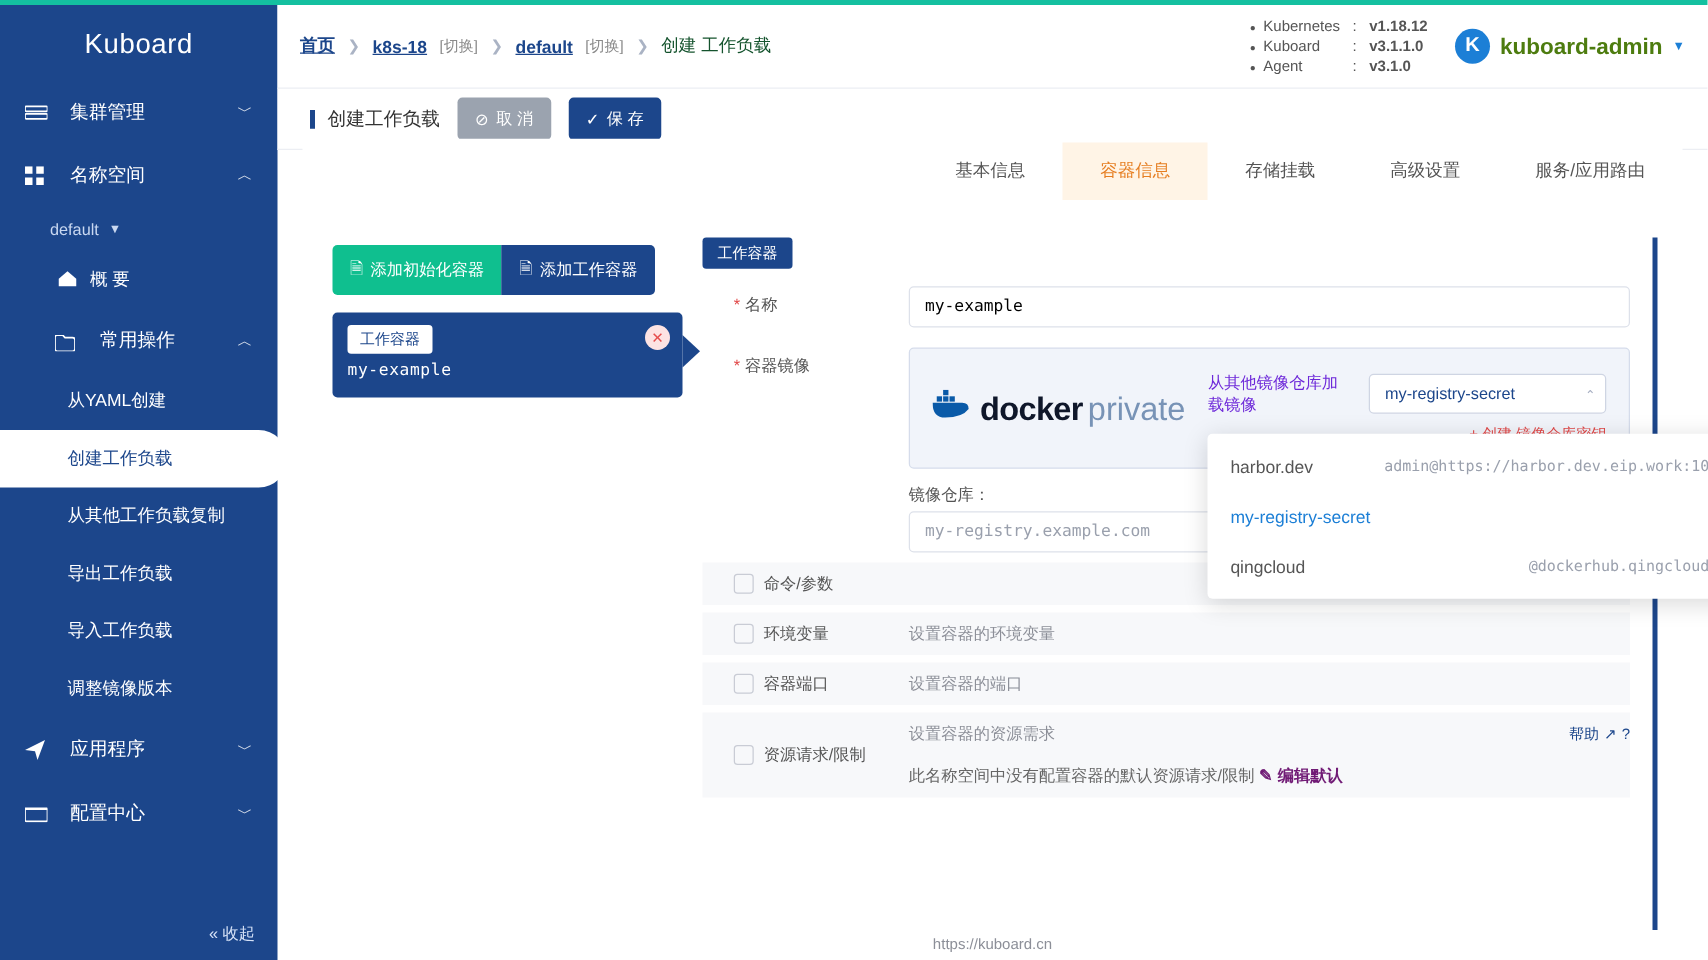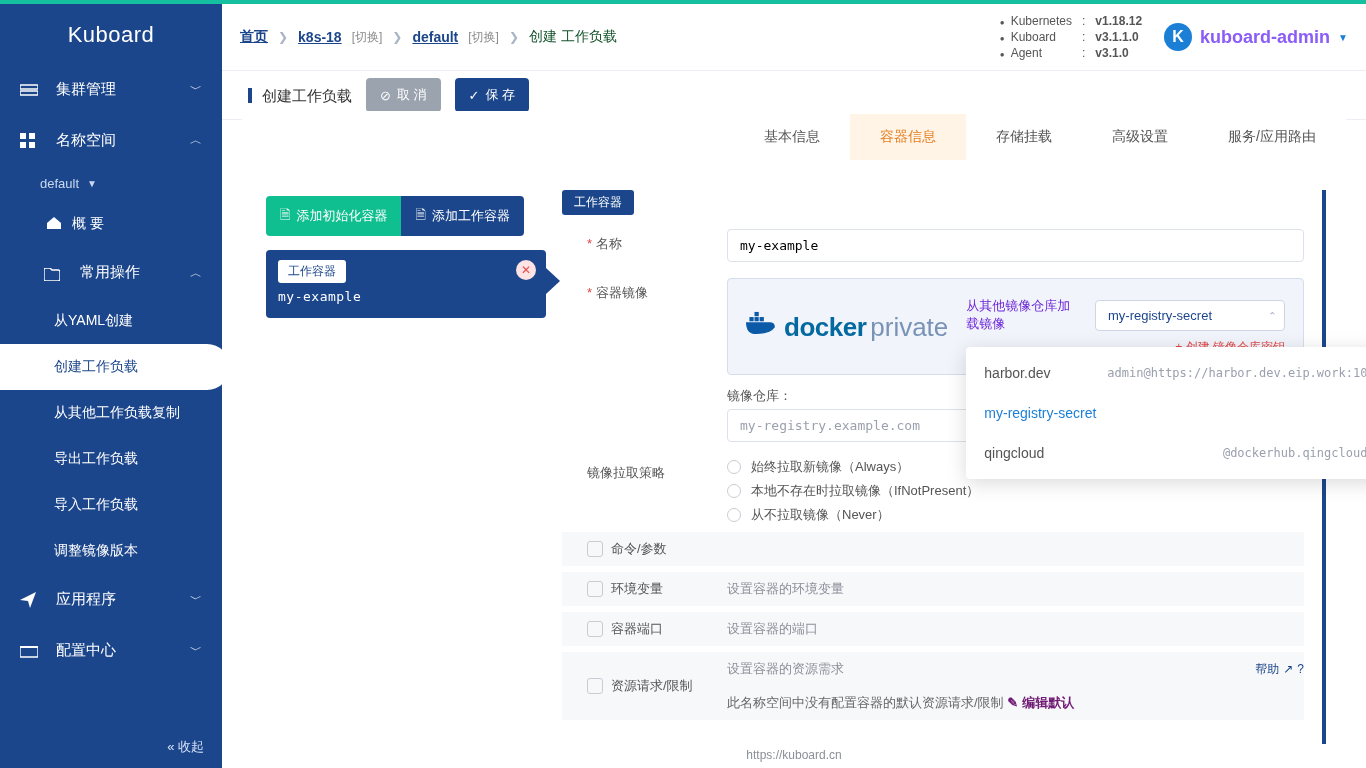--- a/index.html
+++ b/index.html
@@ -23,21 +23,21 @@
 .breadcrumb { display:flex; align-items:center; gap:10px; font-size:14px; }
 .bc-link { color:#1c468b; font-weight:600; text-decoration:underline; cursor:pointer; }
 .bc-switch { color:#8a8a8a; font-size:12px; }
 .bc-sep { color:#aab3c4; font-size:12px; }
 .bc-current { color:#14532d; font-weight:500; }
 .versions { margin-left:auto; display:grid; grid-template-columns:auto auto auto; column-gap:10px; font-size:12px; color:#555; row-gap:2px; font-family: Menlo, Consolas, monospace; }
 .versions .dot::before { content:'●'; font-size:8px; margin-right:6px; color:#555; }
 .ver-val { font-weight:600; }
 .user-badge { margin-left:22px; display:flex; align-items:center; gap:8px; cursor:pointer; }
 .user-badge .avatar { width:28px; height:28px; border-radius:50%; background:#1c7fd6; color:#fff; display:flex; align-items:center; justify-content:center; font-weight:700; font-size:16px; }
-.user-badge .uname { color:#8b5cf6; font-weight:600; font-size:18px; }
+.user-badge .uname { color:#4d7c0f; font-weight:600; font-size:18px; }
 .user-badge .ucaret { color:#1c7fd6; font-size:10px; }
 
 .topbar { position:absolute; left:222px; right:0; top:70px; height:50px; background:#fff; border-top:1px solid #eceef3; border-bottom:1px solid #eceef3; display:flex; align-items:center; padding:0 26px; gap:14px; }
 .topbar .page-title { font-size:15px; color:#333; font-weight:500; border-left:4px solid #1c468b; padding-left:10px; line-height:1; }
 .btn { display:inline-flex; align-items:center; gap:6px; padding:8px 14px; border-radius:4px; font-size:13px; cursor:pointer; }
 .btn.cancel { background:#9ba3af; color:#fff; }
 .btn.save { background:#1c468b; color:#fff; }
 
 .tab-strip { position:absolute; left:242px; right:20px; top:111px; height:50px; display:flex; align-items:flex-end; gap:0; border-bottom:1px solid transparent; background:#fff;justify-content:flex-end; }
 .tab { padding:14px 30px; font-size:14px; color:#555; cursor:pointer; }
@@ -61,21 +61,21 @@
 .form-label { width:140px; font-size:13px; color:#555; padding-top:6px;margin-left:25px; }
 .form-label .req { color:#e04545; margin-right:4px; }
 .form-label.check { display:flex; align-items:center; gap:8px; padding-top:0; }
 .check-box { width:16px; height:16px; border:1px solid #c9ccd5; border-radius:3px; }
 .form-value { flex:1; }
 .badge-small { display:inline-block; background:#1c468b; color:#fff; border-radius:3px; padding:4px 12px; font-size:12px; margin-bottom:6px; }
 .text-input { width:100%; border:1px solid #dde1ea; border-radius:4px; padding:8px 12px; font-family:Menlo, Consolas, monospace; font-size:13px; }
 .text-input.ro { color:#9aa0ad; background:#fff; }
 .image-card { border:1px solid #d5dceb; background:#f1f4fa; border-radius:4px; padding:18px; display:flex; align-items:center; gap:18px; position:relative; }
 .docker-logo { display:flex; align-items:baseline; gap:4px; font-size:26px; }
-.docker-logo .dk { color:#0369a1; font-weight:700; letter-spacing:-0.5px; }
+.docker-logo .dk { color:#0f172a; font-weight:700; letter-spacing:-0.5px; }
 .docker-logo .pv { color:#7893b6; font-weight:400; }
 .docker-logo .whale { width:34px; display:inline-block; }
 .image-card-right { flex:1; }
 .from-label { font-size:13px; color:#6d28d9; margin-bottom:8px; }
 .select-box { border:1px solid #cfd5e3; border-radius:4px; padding:7px 26px 7px 12px; font-family:Menlo, Consolas, monospace; font-size:13px; color:#1c468b; background:#fff; min-width:190px; position:relative; cursor:pointer; }
 .select-box .sel-caret { position:absolute; right:8px; top:50%; transform:translateY(-50%) rotate(180deg); color:#a5adc1; font-size:10px; }
 .create-secret { color:#e04545; font-size:12px; margin-top:6px; }
 .dropdown { position:absolute; top:50px; left:0; right:0; width:448px; background:#fff; border-radius:4px; box-shadow:0 4px 20px rgba(0,0,0,0.15); padding:6px 0; z-index:50; }
 .dd-item { display:flex; justify-content:space-between; align-items:center; padding:12px 18px; cursor:pointer; font-size:14px; color:#555; }
 .dd-item.active { color:#1c7fd6; font-family:Menlo, Consolas, monospace; font-weight:500; }
@@ -292,39 +292,20 @@
                 <span class="dd-sub">@dockerhub.qingcloud.com</span>
               </div>
             </div>
           </div>
         </div>
         <div style="margin-top:12px;font-size:13px;color:#555;">镜像仓库：</div>
         <input class="text-input ro" readonly="" style="margin-top: 4px;" value="my-registry.example.com">
       </div>
     </div>
 
-    <div class="form-row">
-      <div class="form-label">镜像拉取策略</div>
-      <div class="form-value">
-        <div class="radio-list">
-          <label class="radio-item">
-              <span class="radio-circle"></span>
-              <span>始终拉取新镜像（Always）</span>
-            </label>
-          <label class="radio-item">
-              <span class="radio-circle"></span>
-              <span>本地不存在时拉取镜像（IfNotPresent）</span>
-            </label>
-          <label class="radio-item">
-              <span class="radio-circle"></span>
-              <span>从不拉取镜像（Never）</span>
-            </label>
-        </div>
-      </div>
-    </div>
 
 
     <div class="form-row" style="background:#f7f8fa;margin-bottom:6px;">
       <div class="form-label check">
           <span class="check-box"></span>
           <span>命令/参数</span>
         </div>
     </div>
     <div class="form-row" style="background:#f7f8fa;margin-bottom:6px;">
       <div class="form-label check">

